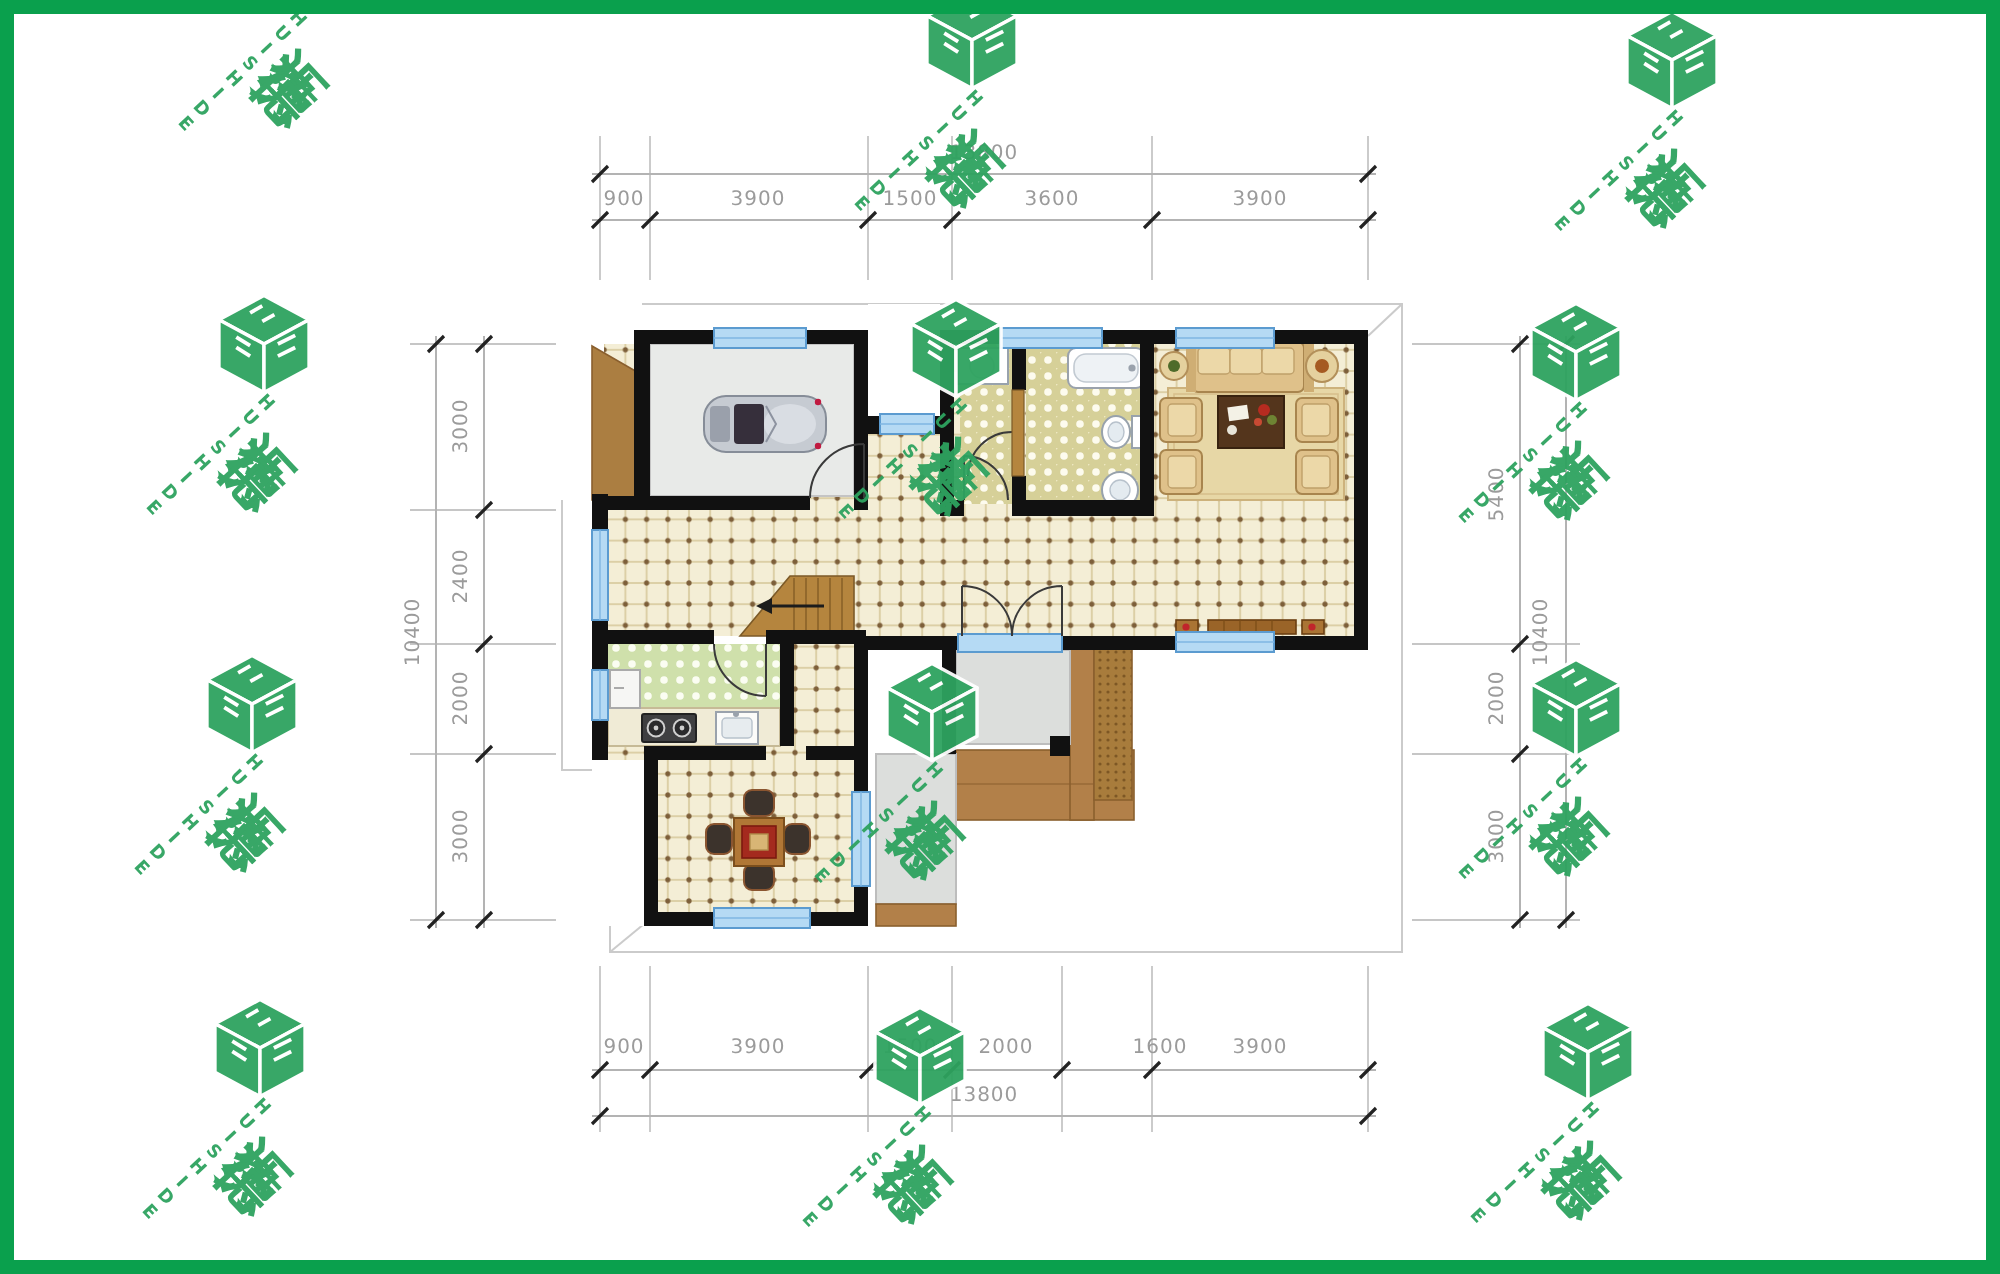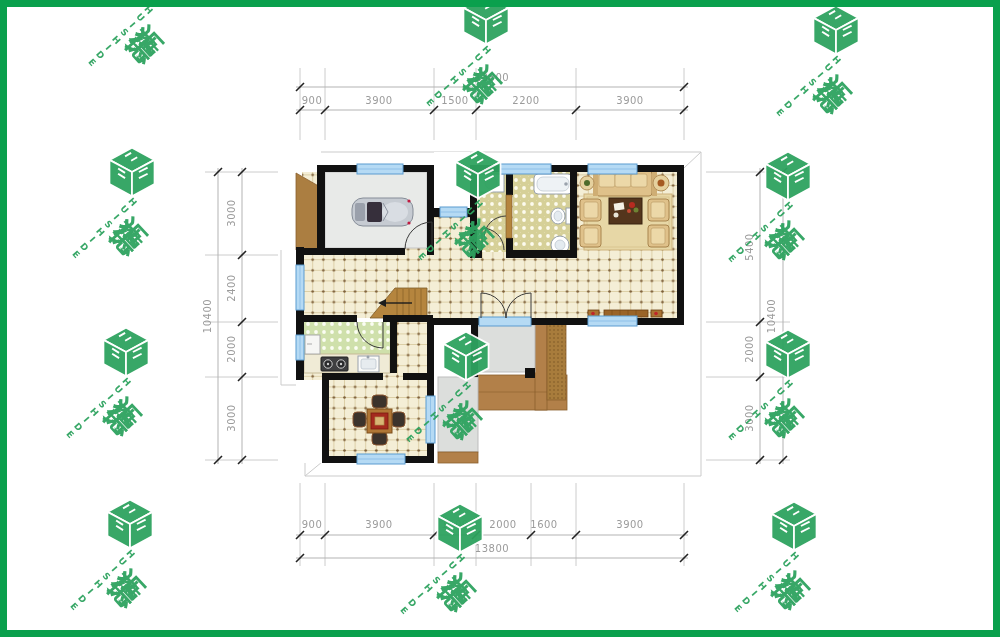--- a/index.html
+++ b/index.html
@@ -271,27 +271,27 @@
       <path d="M756,176 L764,168 M756,326 L764,318 M756,381 L764,373 M756,464 L764,456"></path>
       <path d="M779,176 L787,168 M779,464 L787,456"></path>
     </g>
   </g>
 </svg>
 
 <div class="dimlabel" style="left:492px;top:77px;">13800</div>
 <div class="dimlabel" style="left:312px;top:100px;">900</div>
 <div class="dimlabel" style="left:379px;top:100px;">3900</div>
 <div class="dimlabel" style="left:455px;top:100px;">1500</div>
-<div class="dimlabel" style="left:526px;top:100px;">2200</div>
+<div class="dimlabel" style="left:526px;top:100px;">3600</div>
 <div class="dimlabel" style="left:630px;top:100px;">3900</div>
 <div class="dimlabel" style="left:312px;top:524px;">900</div>
 <div class="dimlabel" style="left:379px;top:524px;">3900</div>
 <div class="dimlabel" style="left:455px;top:524px;">1500</div>
 <div class="dimlabel" style="left:503px;top:524px;">2000</div>
-<div class="dimlabel" style="left:544px;top:524px;">1600</div>
+<div class="dimlabel" style="left:580px;top:524px;">1600</div>
 <div class="dimlabel" style="left:630px;top:524px;">3900</div>
 <div class="dimlabel" style="left:492px;top:548px;">13800</div>
 <div class="dimlabel rot" style="left:207px;top:316px;">10400</div>
 <div class="dimlabel rot" style="left:231px;top:213px;">3000</div>
 <div class="dimlabel rot" style="left:231px;top:288px;">2400</div>
 <div class="dimlabel rot" style="left:231px;top:349px;">2000</div>
 <div class="dimlabel rot" style="left:231px;top:418px;">3000</div>
 <div class="dimlabel rot" style="left:749px;top:247px;">5400</div>
 <div class="dimlabel rot" style="left:749px;top:349px;">2000</div>
 <div class="dimlabel rot" style="left:749px;top:418px;">3000</div>

